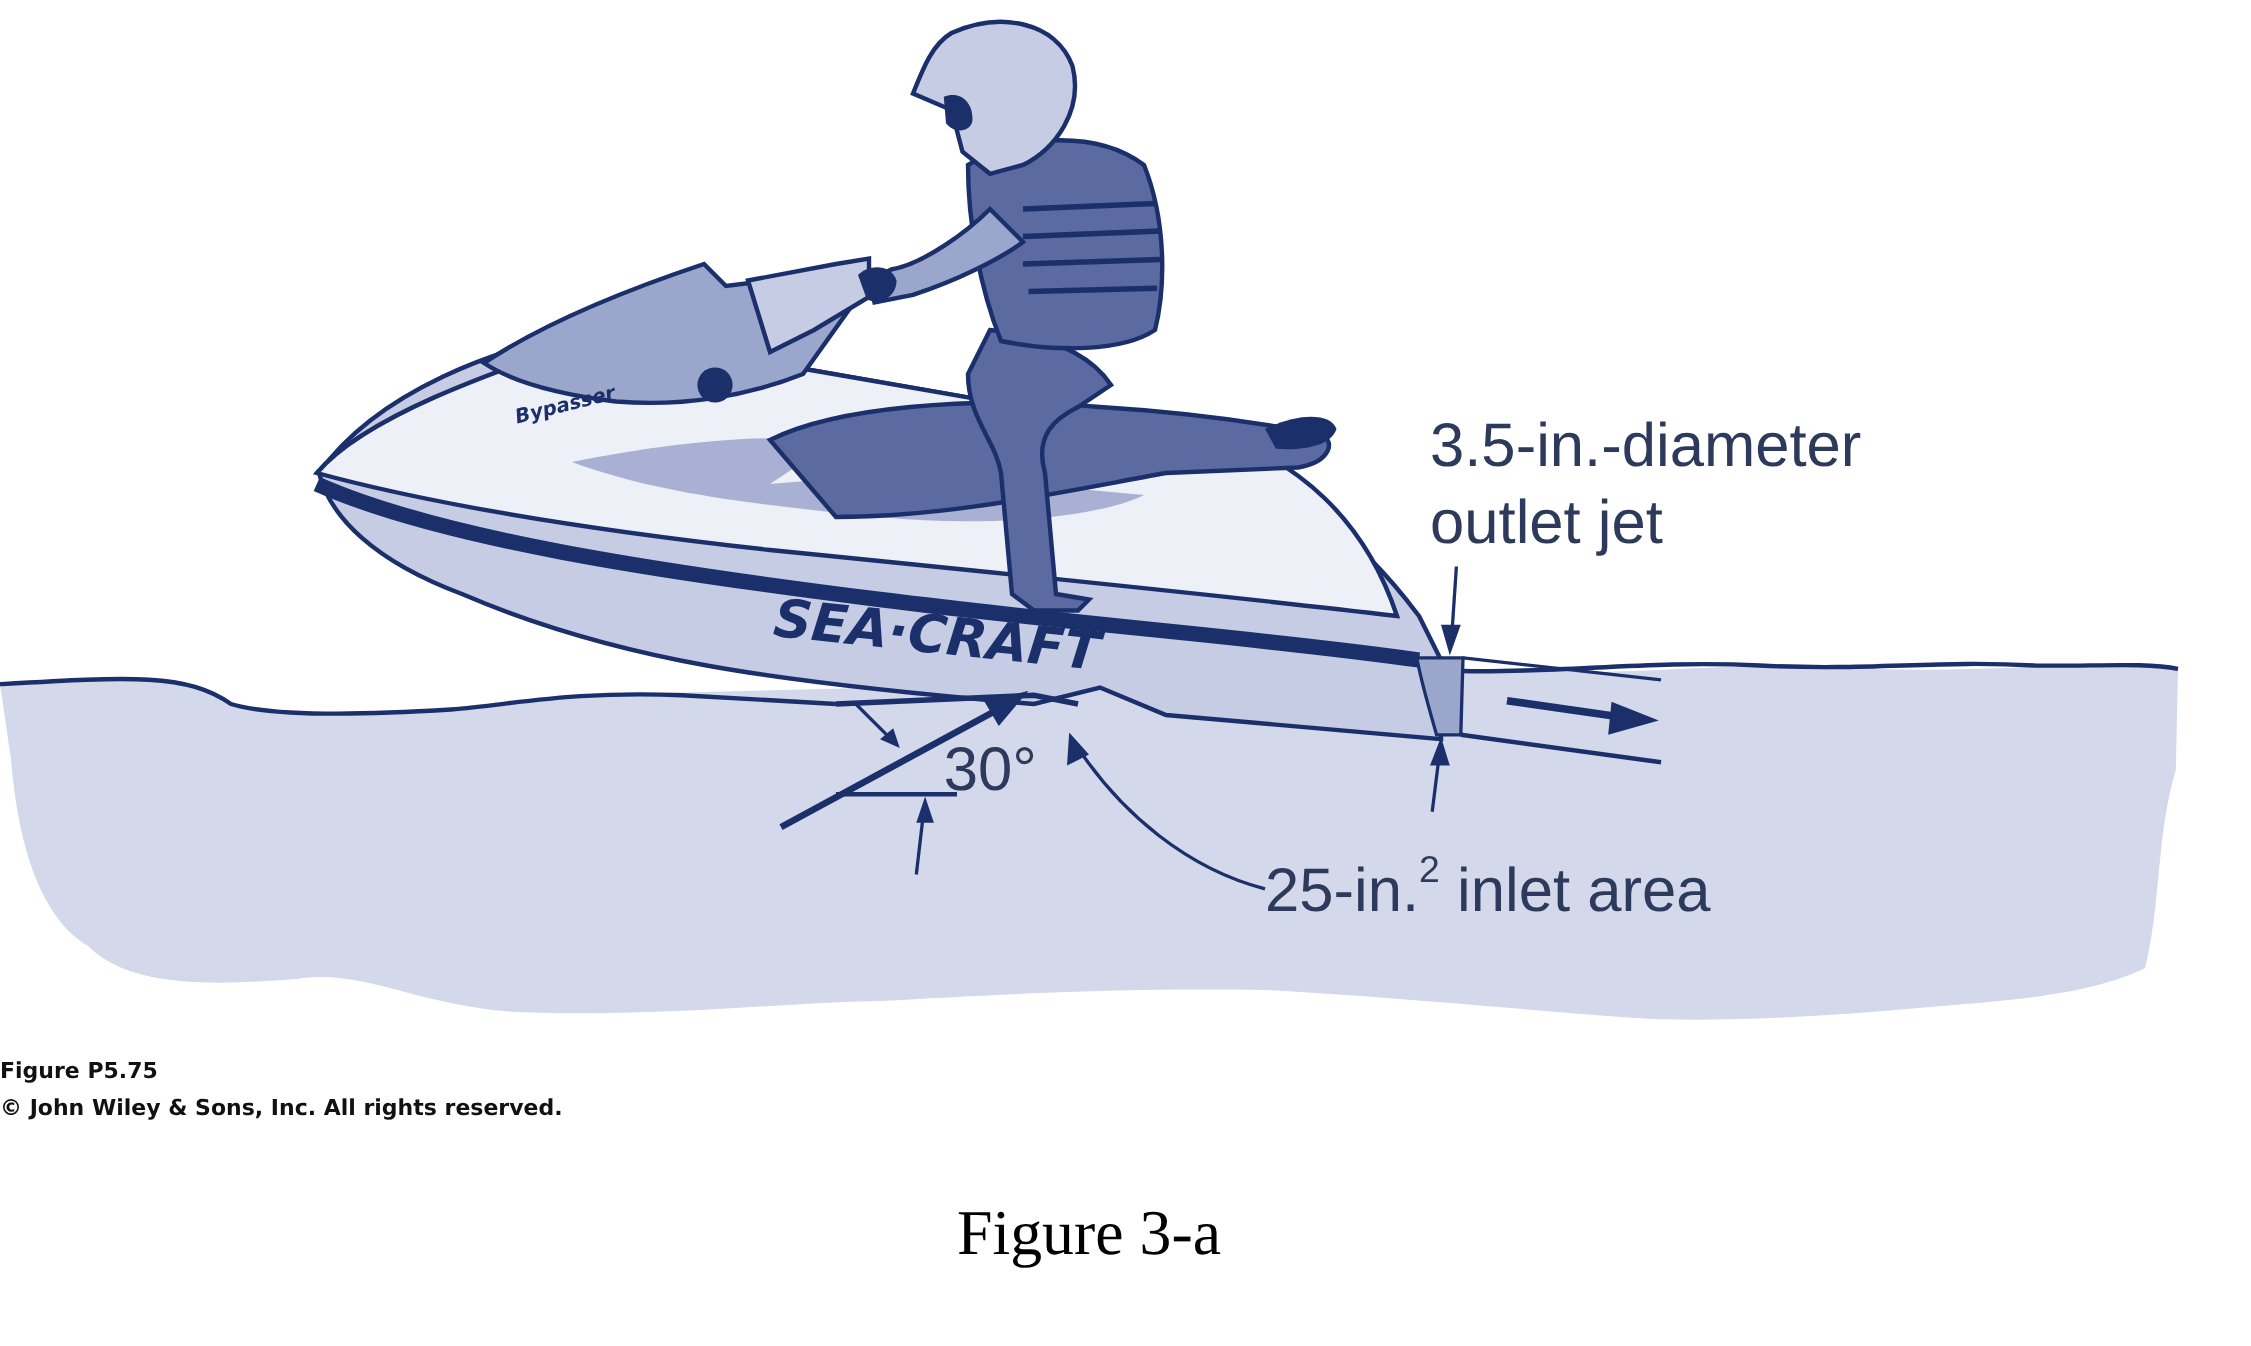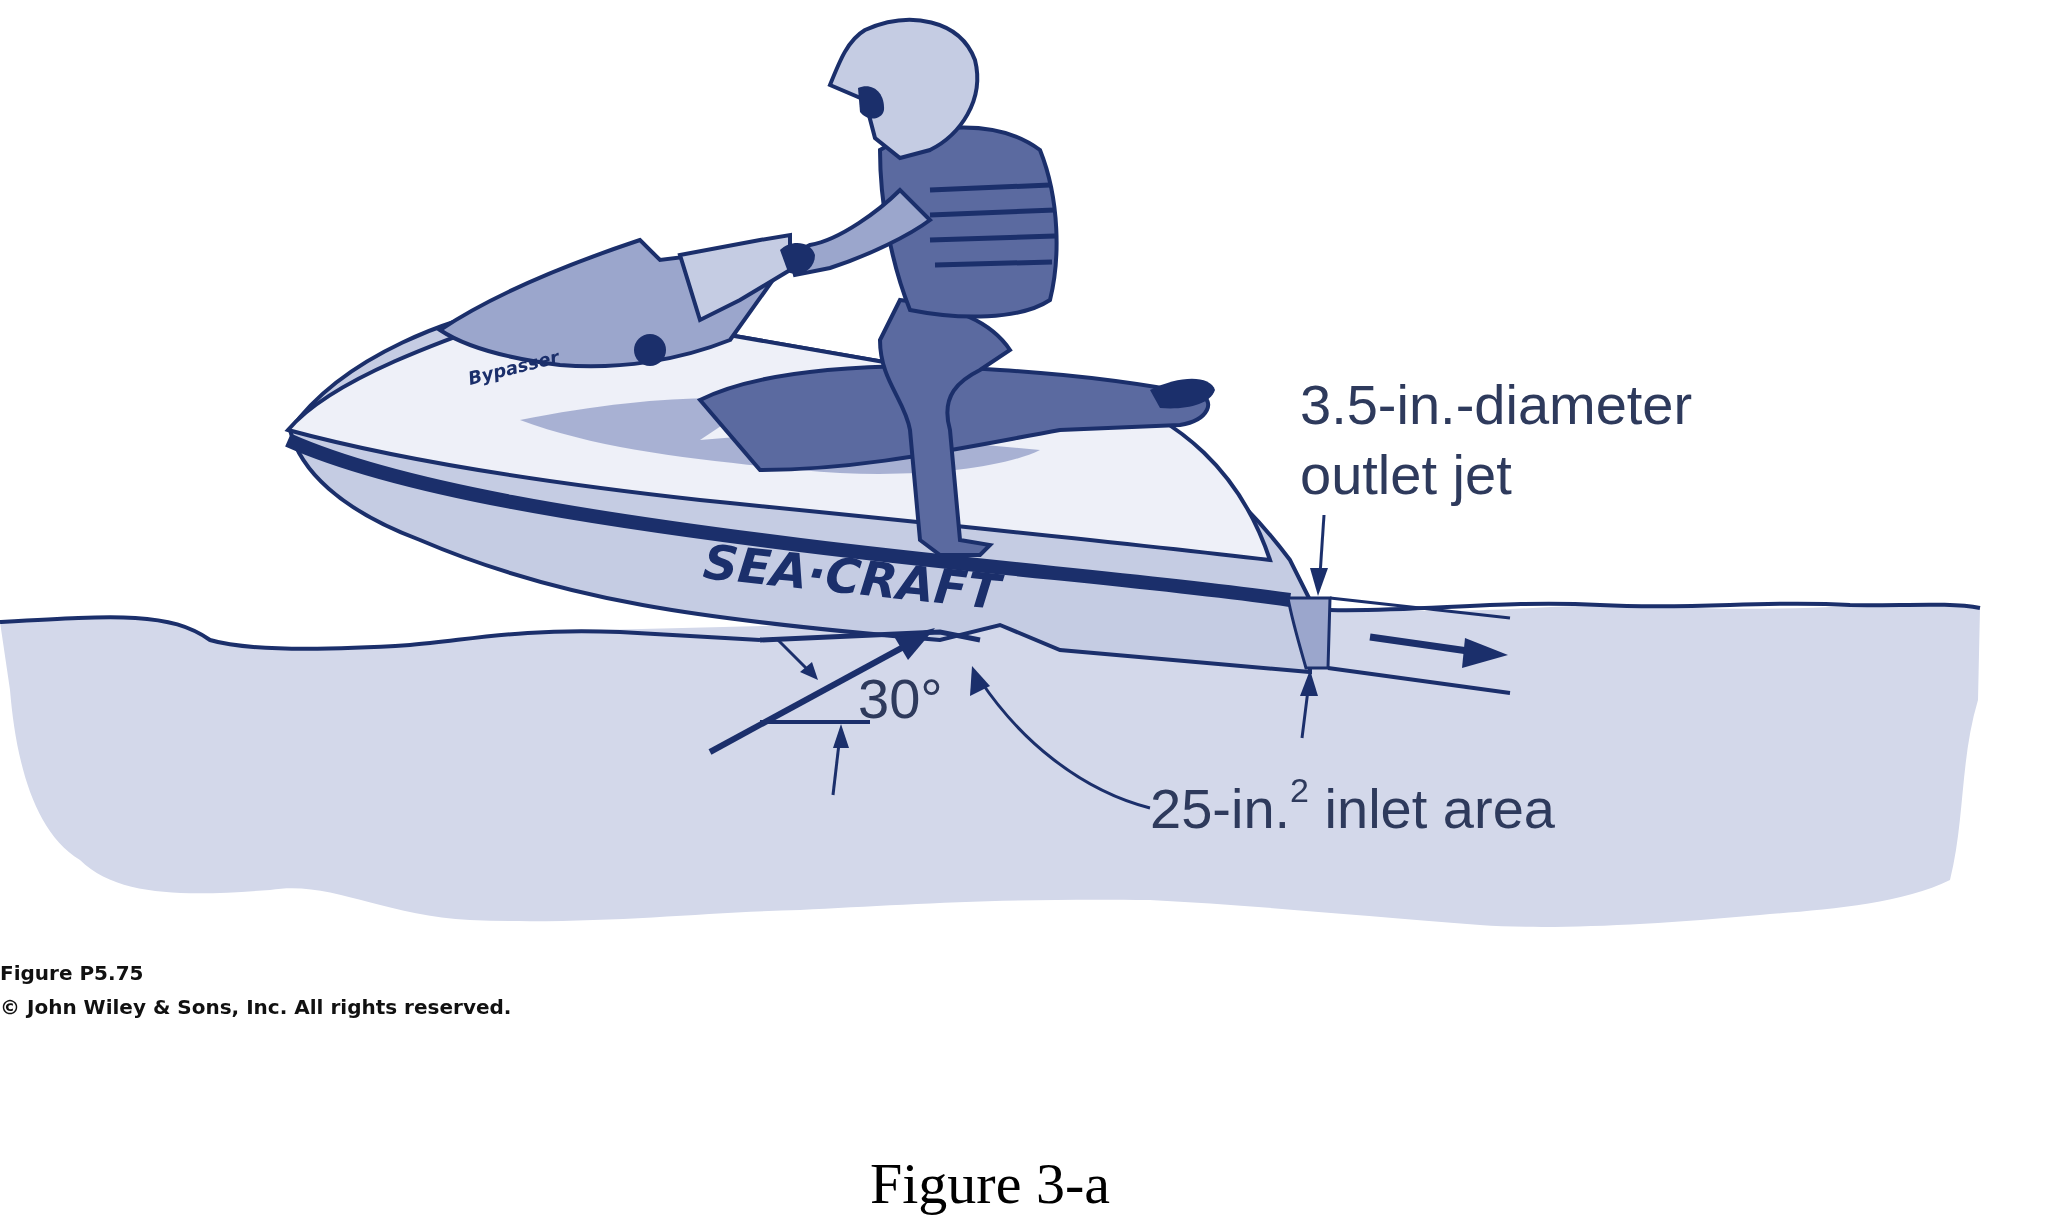--- a/index.html
+++ b/index.html
@@ -1,20 +1,20 @@
 <!DOCTYPE html>
 <html><head>
 <meta charset="utf-8">
 <style>
   html, body { margin: 0; padding: 0; background: #ffffff; }
   body { width: 2046px; height: 1224px; position: relative; overflow: hidden; }
   #fig { position: absolute; left: 0; top: 0; width: 2046px; height: 1224px; }
   .lbl { font-family: "Liberation Sans", "DejaVu Sans", sans-serif; fill: #2e3a5c; }
   .credit { font-family: "DejaVu Sans", "Liberation Sans", sans-serif; font-weight: bold; fill: #111; }
-  .caption { position: absolute; left: 0; width: 1980px; top: 1150px; text-align: center;
+  .caption { position: absolute; left: 0; width: 1980px; top: 1087px; text-align: center;
              font-family: "Liberation Serif", "DejaVu Serif", serif; font-size: 58px; color: #000; }
   .brand { font-family: "DejaVu Sans", "Liberation Sans", sans-serif; font-weight: bold; font-style: italic; fill: #1b2f6b; }
 </style>
 </head>
 <body>
 
 <svg id="fig" viewBox="0 0 2046 1224" xmlns="http://www.w3.org/2000/svg">
 
   <path d="M0,622 C120,615 170,612 210,640 C250,652 330,650 410,645 C470,640 520,628 600,630 L1400,610 C1500,615 1600,598 1700,608 C1800,612 1900,600 1980,608
            L1978,700 C1960,760 1965,820 1950,880 C1900,905 1820,910 1760,915 C1650,925 1550,930 1480,925 C1350,915 1250,905 1150,900 C1000,898 900,905 800,910 C700,912 600,925 470,920 C380,915 330,880 270,890 C200,895 120,900 80,860 C30,830 15,750 10,690 Z" fill="#d3d8ea"></path>

